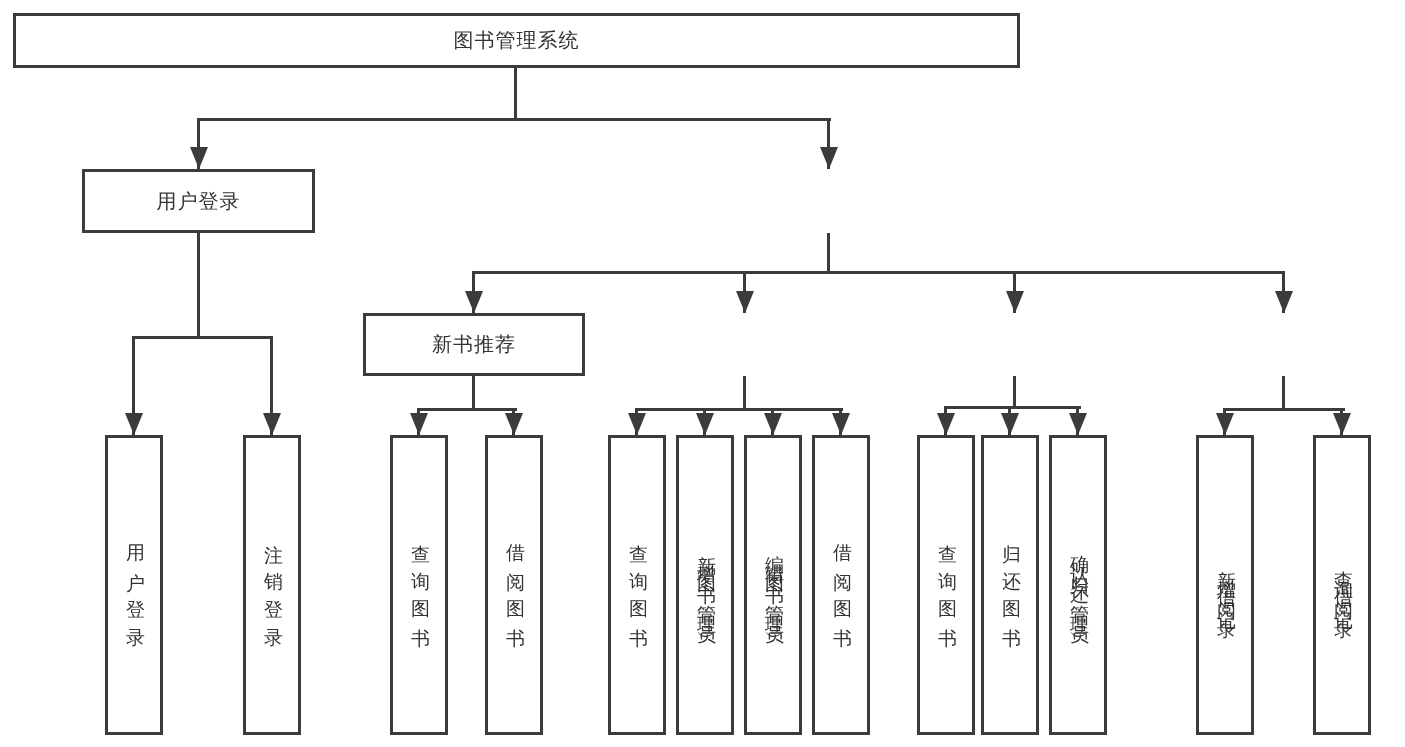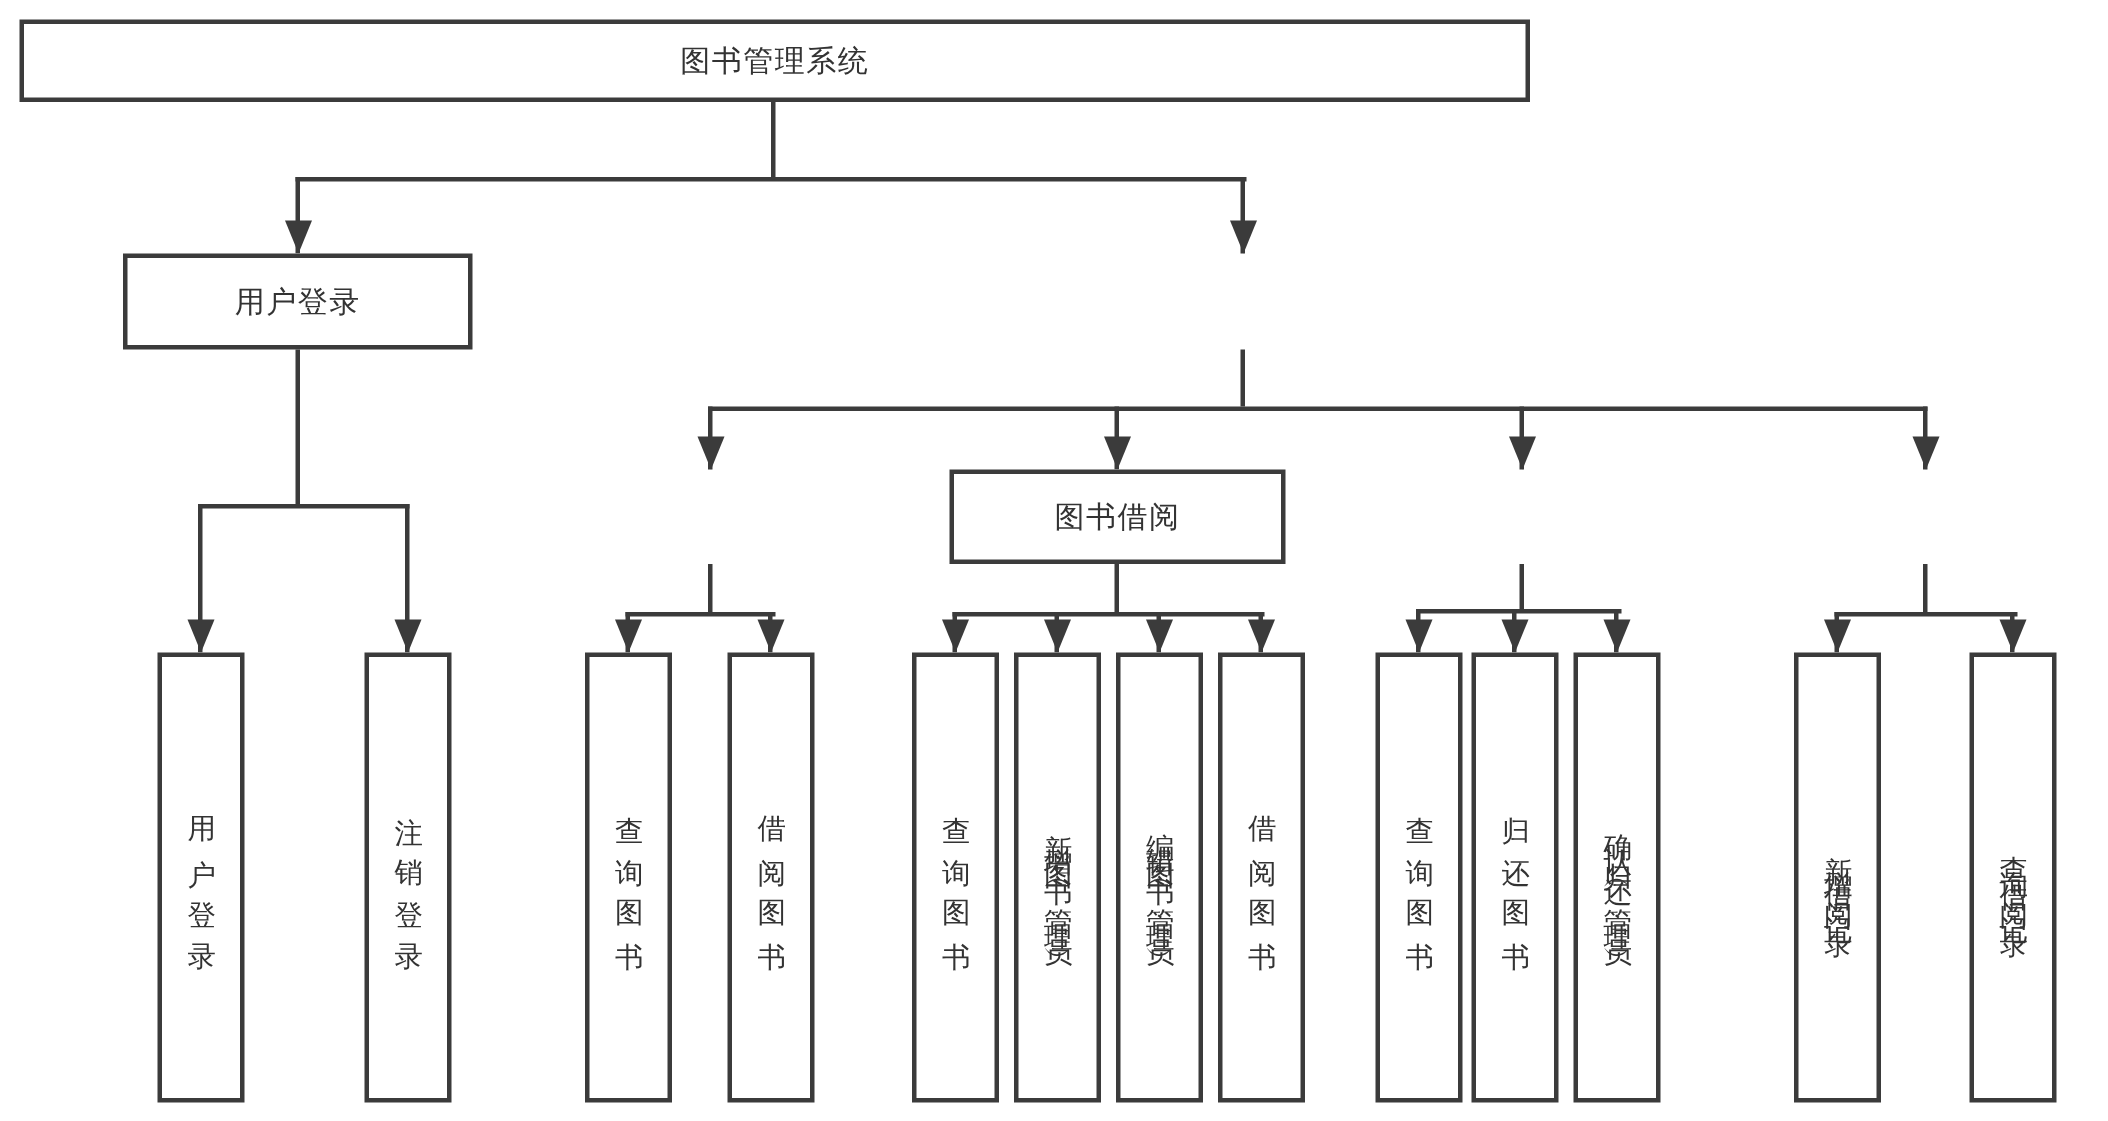--- a/index.html
+++ b/index.html
@@ -2,21 +2,21 @@
 <html style="--line: #3b3b3b; --text: #333333; --watermark: #9e9e9e; --background: #ffffff;"><head>
 <meta charset="utf-8">
 <style>
   :root{
     --line:#3b3b3b; --text:#333333; --watermark:#9e9e9e; --background:#ffffff;
   }
   html,body{margin:0;padding:0;background:var(--background);}
   .canvas{
     position:relative;width:1405px;height:747px;overflow:hidden;
     background:var(--background);
-    font-family:Liberation Sans, sans-serif;
+    font-family:Liberation Mono, monospace;
   }
   .box{
     position:absolute;box-sizing:border-box;background:#fff;
     border:3px solid var(--line);
     display:flex;align-items:center;justify-content:center;
   }
   .box span{
     font-size:20px;color:var(--text);letter-spacing:1px;white-space:nowrap;
   }
   .leaf{
@@ -74,22 +74,22 @@
   <div class="hline" style="left:472px;top:271px;width:813px;"></div>
   <div class="vline" style="left:472px;top:271px;height:42px;"></div>
   <div class="arrow" style="left:474px;top:291px;"></div>
   <div class="vline" style="left:743px;top:271px;height:42px;"></div>
   <div class="arrow" style="left:745px;top:291px;"></div>
   <div class="vline" style="left:1013px;top:271px;height:42px;"></div>
   <div class="arrow" style="left:1015px;top:291px;"></div>
   <div class="vline" style="left:1282px;top:271px;height:42px;"></div>
   <div class="arrow" style="left:1284px;top:291px;"></div>
 
-  <div class="box" style="left:633px;top:313px;width:224px;height:63px;">
-    <span>图书借阅</span>
+  <div class="box" style="left:363px;top:313px;width:222px;height:63px;">
+    <span>新书推荐</span>
   </div>
 
   <div class="vline" style="left:472px;top:376px;height:32px;"></div>
   <div class="hline" style="left:417px;top:408px;width:100px;"></div>
   <div class="vline" style="left:417px;top:408px;height:27px;"></div>
   <div class="arrow" style="left:419px;top:413px;"></div>
   <div class="vline" style="left:512px;top:408px;height:27px;"></div>
   <div class="arrow" style="left:514px;top:413px;"></div>
 
   <div class="vline" style="left:743px;top:376px;height:32px;"></div>

